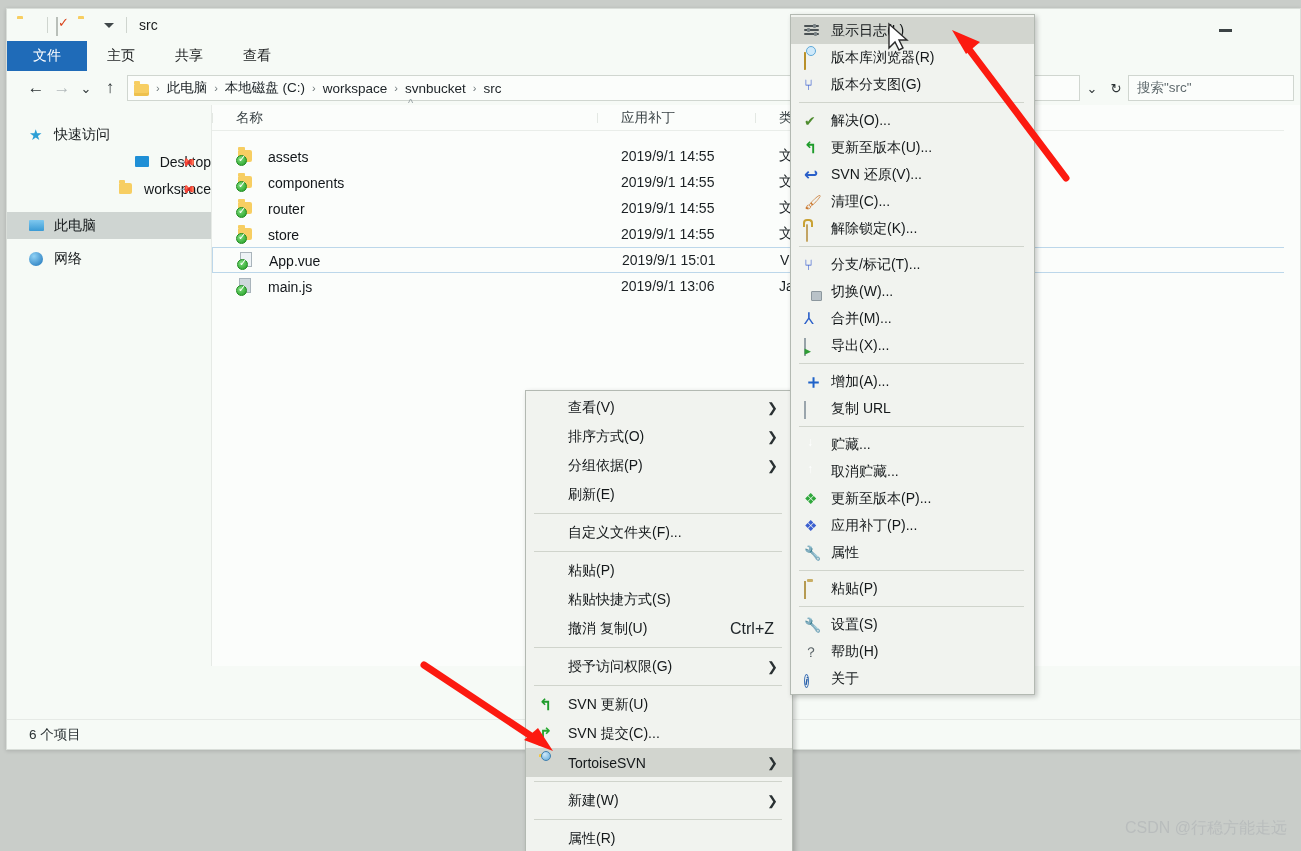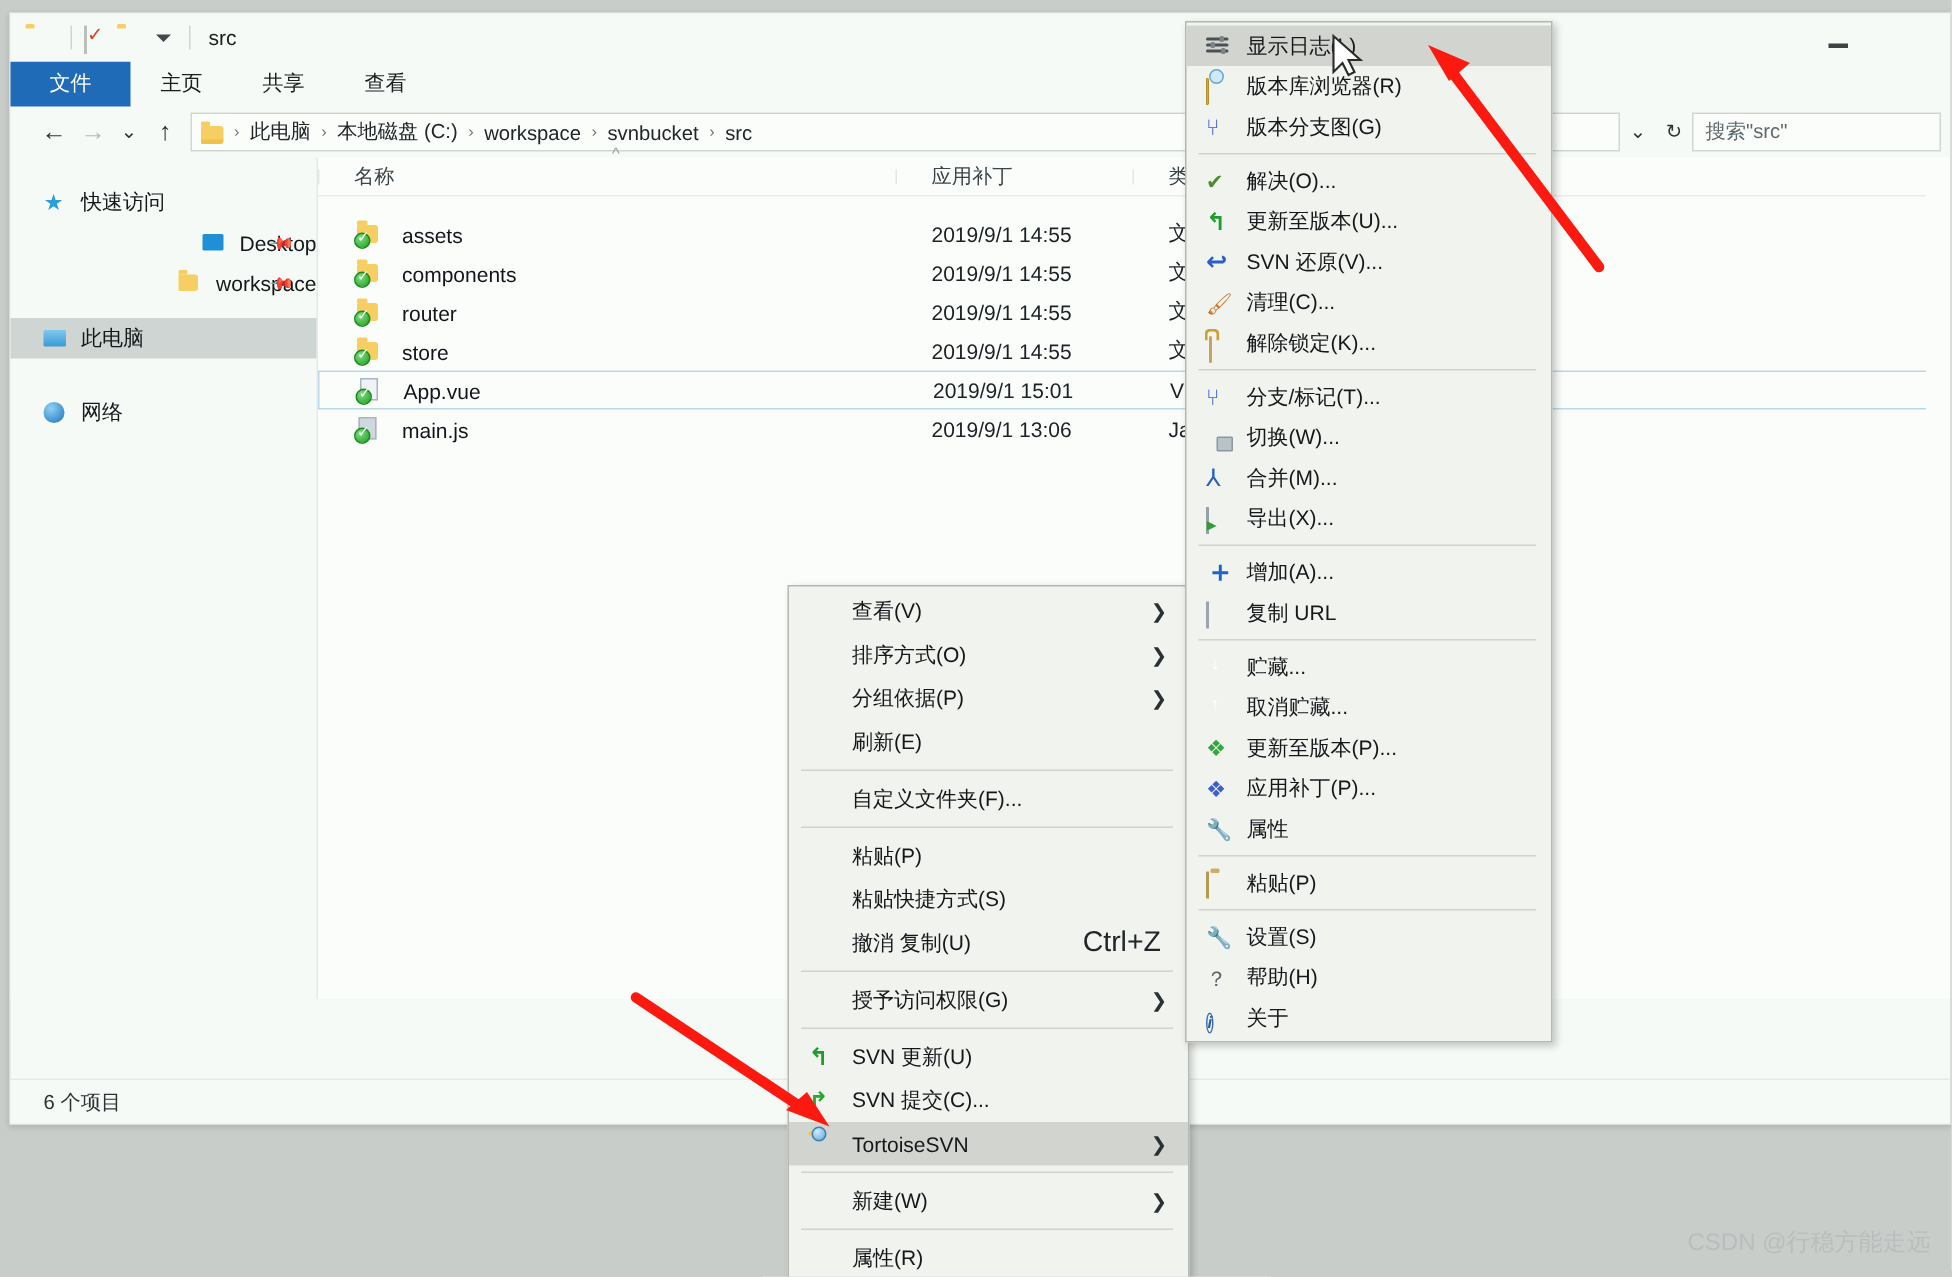--- a/index.html
+++ b/index.html
@@ -190,21 +190,21 @@
     border: 1px solid #b3b9b2; box-shadow: 2px 2px 5px rgba(0,0,0,.22);
     padding: 2px 0; font-size: 14px; color: #14181a;
   }
   .mi {
     height: 26px; display: flex; align-items: center;
     position: relative; padding-left: 42px; padding-right: 14px;
     white-space: nowrap; cursor: default;
   }
   .mi.hl { background: #d2d5cf; }
   .mi .accel {
-    position: absolute; right: 18px; font-size: 19px; color: #20262a; margin-left: 48px;
+    position: absolute; right: 18px; font-size: 16px; color: #20262a; margin-left: 48px;
   }
   .mi .arrow {
     position: absolute; right: 14px; font-size: 13px;
     color: #2a3133; font-weight: 300;
   }
   .msep { height: 1px; background: #d0d4cc; margin: 4px 10px 4px 8px; }
 
   
   #ctx-main { left: 525px; top: 390px; width: 268px; }
   #ctx-main .mi { padding-left: 42px; height: 29px; }
@@ -362,21 +362,21 @@
             </span>
           <span>workspace</span>
           <span class="pin">📌</span>
         </div>
         <div class="np-item sel" style="margin-top:10px">
           <span class="np-ico">
               <span class="ic-pc"></span>
             </span>
           <span>此电脑</span>
         </div>
-        <div class="np-item" style="margin-top:22px">
+        <div class="np-item" style="margin-top:6px">
           <span class="np-ico">
               <span class="ic-net"></span>
             </span>
           <span>网络</span>
         </div>
       </div>
 
       <div class="list-pane">
         <div class="col-head">
           <span class="sort-caret">^</span>

